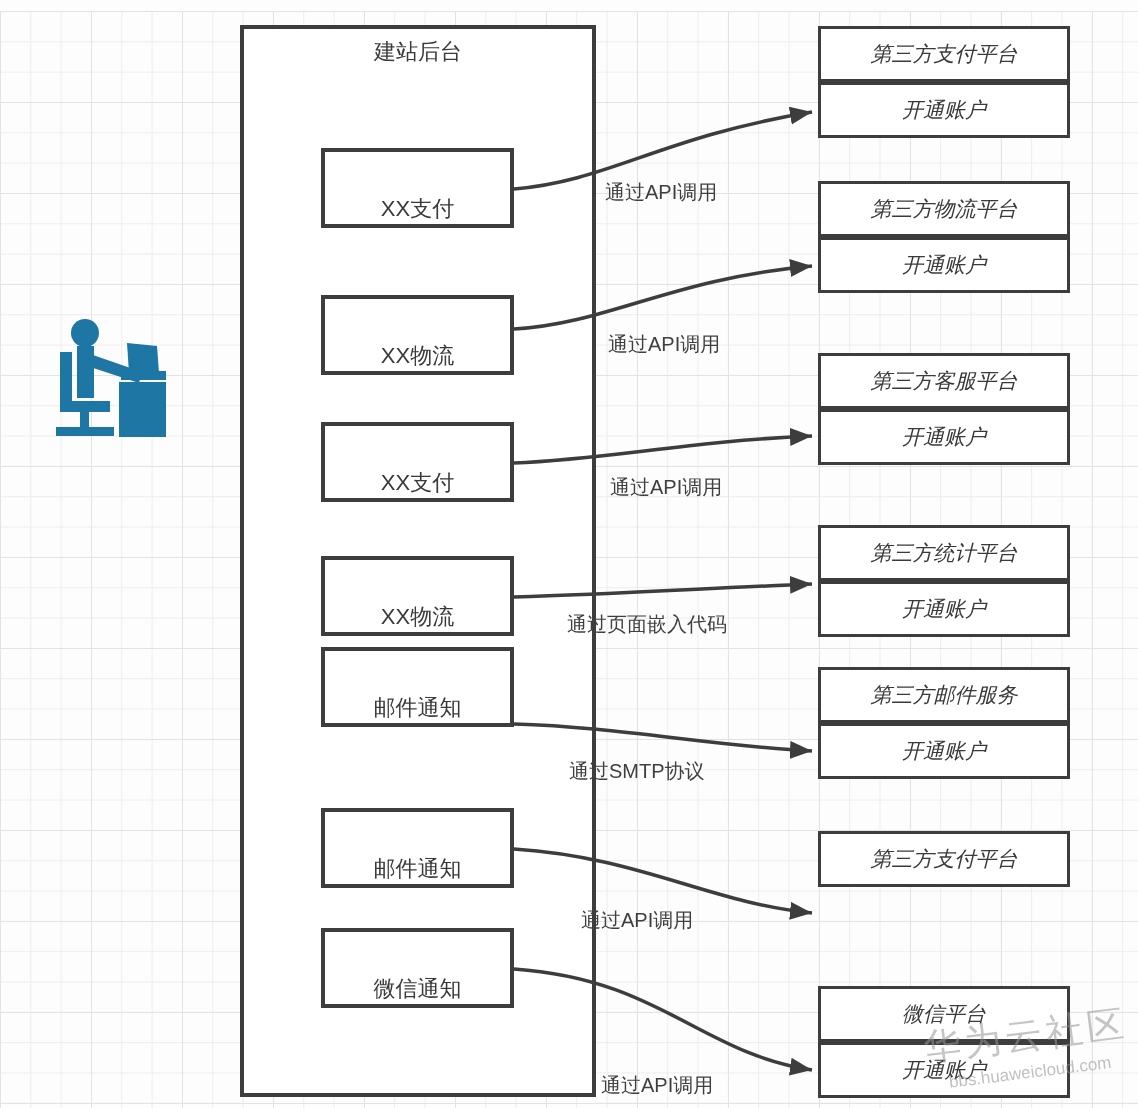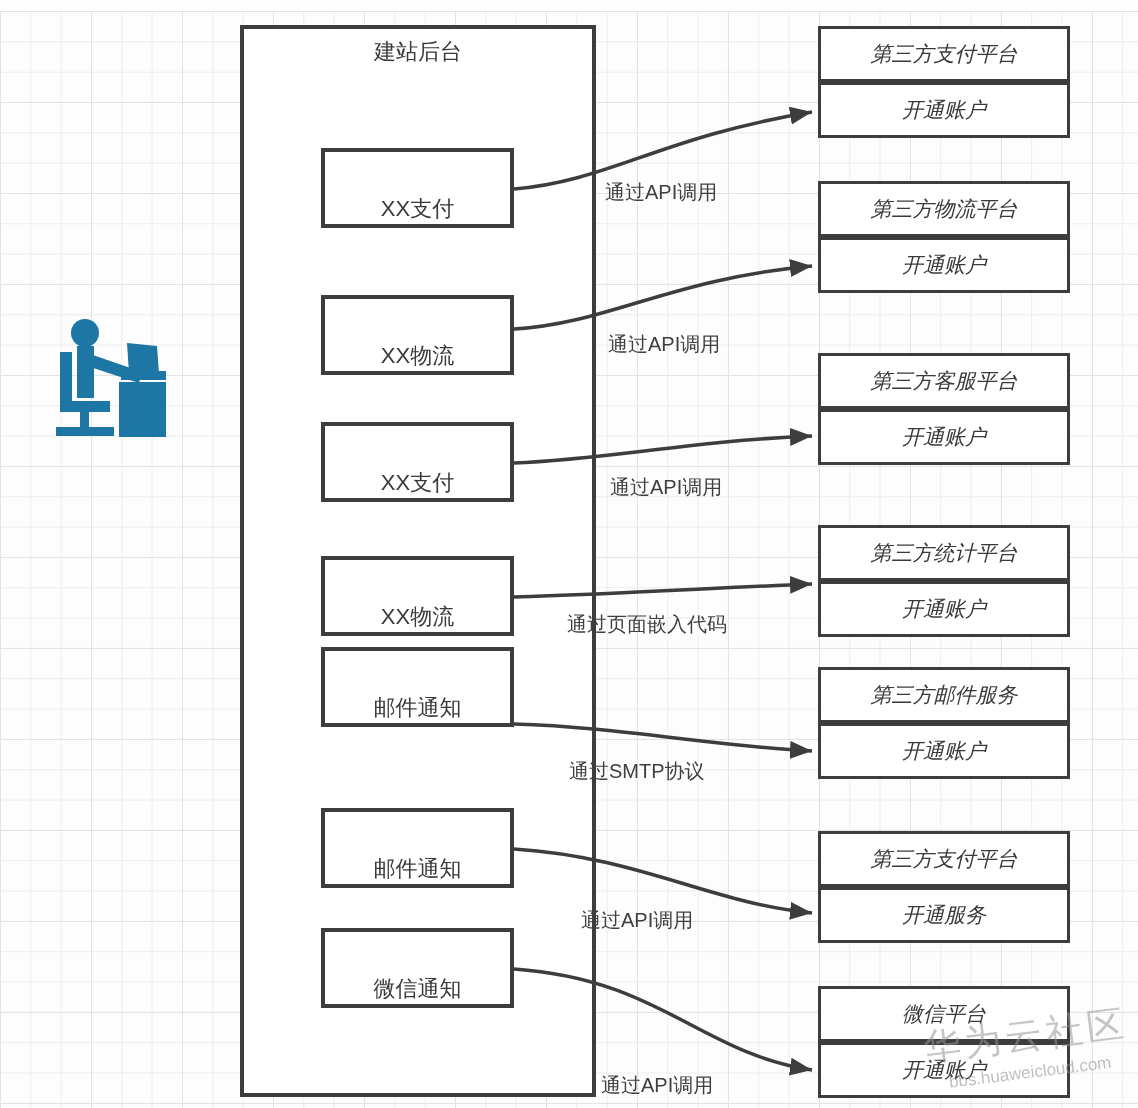--- a/index.html
+++ b/index.html
@@ -157,21 +157,20 @@
   <div class="target" style="top:514px">
     <div class="cell">第三方统计平台</div>
     <div class="cell">开通账户</div>
   </div>
   <div class="target" style="top:656px">
     <div class="cell">第三方邮件服务</div>
     <div class="cell">开通账户</div>
   </div>
   <div class="target" style="top:820px">
     <div class="cell">第三方支付平台</div>
-    <div class="cell">开通服务</div>
   </div>
   <div class="target" style="top:975px">
     <div class="cell">微信平台</div>
     <div class="cell">开通账户</div>
   </div>
 
   <svg class="arrows" viewBox="0 0 1138 1108">
     <defs>
       <marker id="ah" markerUnits="userSpaceOnUse" markerWidth="24" markerHeight="20" refX="22" refY="9" orient="auto">
         <path d="M0,0 L22,9 L0,18 Z" fill="#3d3d3d"></path>

